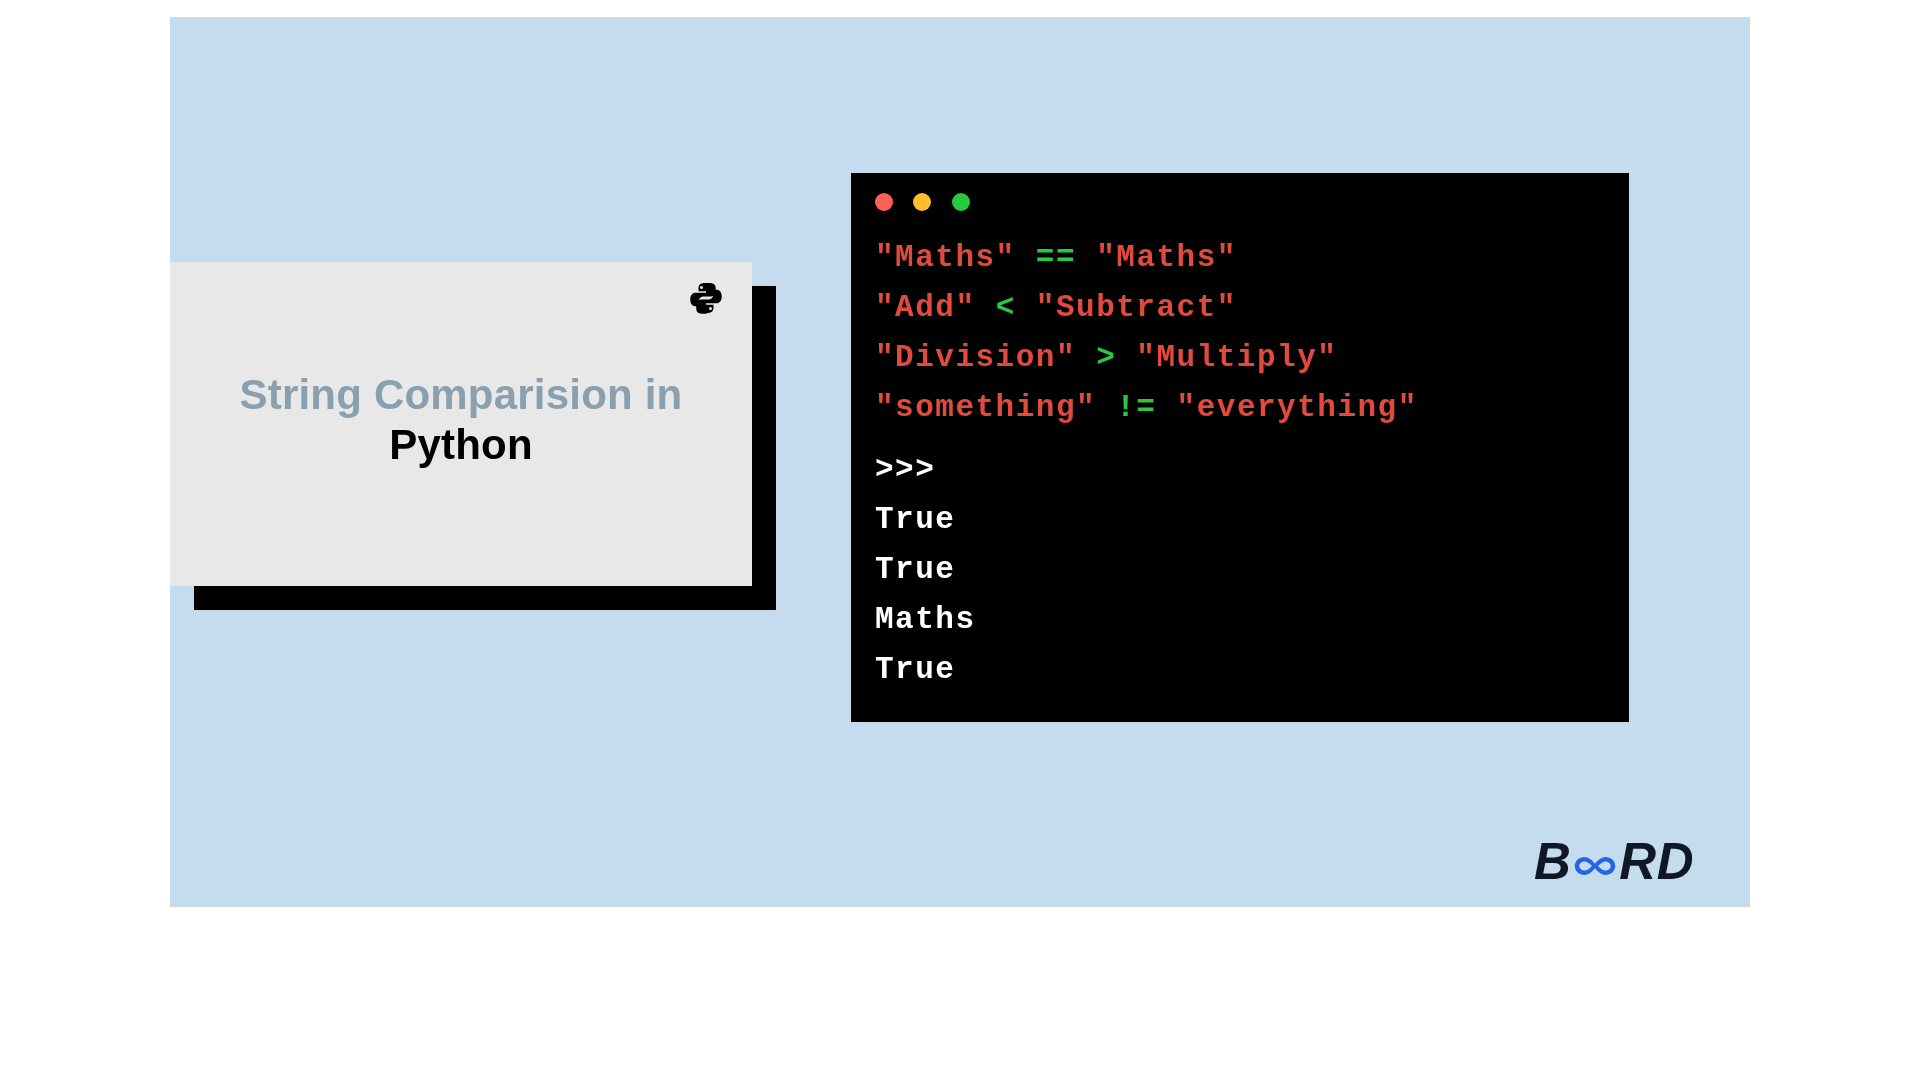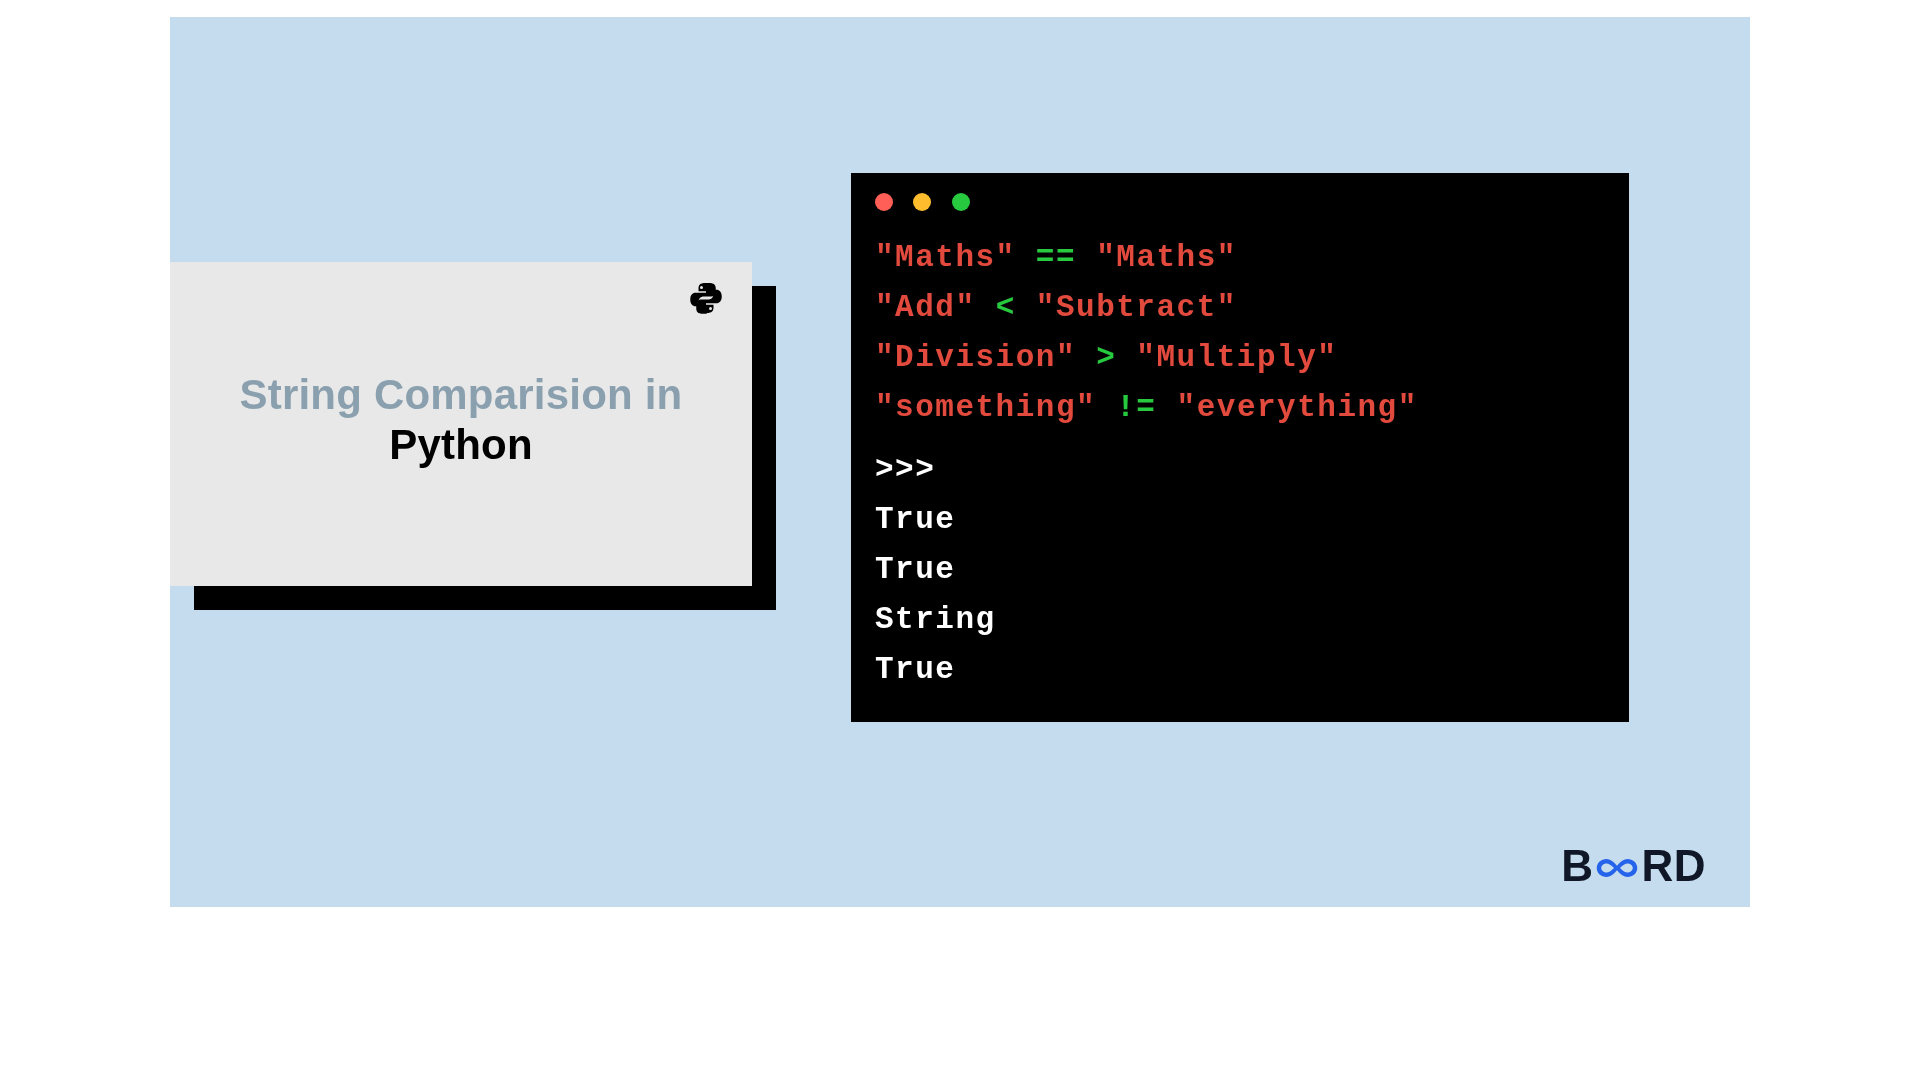--- a/index.html
+++ b/index.html
@@ -113,26 +113,27 @@
   }
   .tok-str { color: #e14a3c; }   
   .tok-op  { color: #27c93f; }   
   .tok-out { color: #ffffff; }   
 
   .spacer { height: 12px; }
 
   
   .brand {
     position: absolute;
-    right: 44px;
+    right: 56px;
     bottom: 14px;
     font-weight: 800;
-    font-size: 44px;
+    font-size: 51px;
     color: #101827;
     letter-spacing: 0.5px;
+    font-style: italic;
   }
   .brand .oo {
     display: inline-block;
     vertical-align: -2px;
   }
 </style>
 </head>
 <body>
 
 <div class="stage">
@@ -160,21 +161,21 @@
         <span class="dot yellow"></span>
         <span class="dot green"></span>
       </div>
       <div class="code" id="code-block"><span class="tok-str">"Maths"</span> <span class="tok-op">==</span> <span class="tok-str">"Maths"</span>
 <span class="tok-str">"Add"</span> <span class="tok-op">&lt;</span> <span class="tok-str">"Subtract"</span>
 <span class="tok-str">"Division"</span> <span class="tok-op">&gt;</span> <span class="tok-str">"Multiply"</span>
 <span class="tok-str">"something"</span> <span class="tok-op">!=</span> <span class="tok-str">"everything"</span>
 <div class="spacer"></div><span class="tok-out">&gt;&gt;&gt;</span>
 <span class="tok-out">True</span>
 <span class="tok-out">True</span>
-<span class="tok-out">String</span>
+<span class="tok-out">Maths</span>
 <span class="tok-out">True</span>
 </div>
     </div>
 
     <div class="brand">
       <span>B</span><span class="oo"><svg width="48" height="30" viewBox="0 0 64 40">
         <path d="M18 8c-7 0-13 5-13 12s6 12 13 12c5 0 9-3 14-9 5 6 9 9 14 9 7 0 13-5 13-12S53 8 46 8c-5 0-9 3-14 9-5-6-9-9-14-9zm0 6c3 0 6 2 10 6-4 4-7 6-10 6-4 0-7-3-7-6s3-6 7-6zm28 0c4 0 7 3 7 6s-3 6-7 6c-3 0-6-2-10-6 4-4 7-6 10-6z" fill="#2563eb"></path>
       </svg></span><span>RD</span>
     </div>
 

